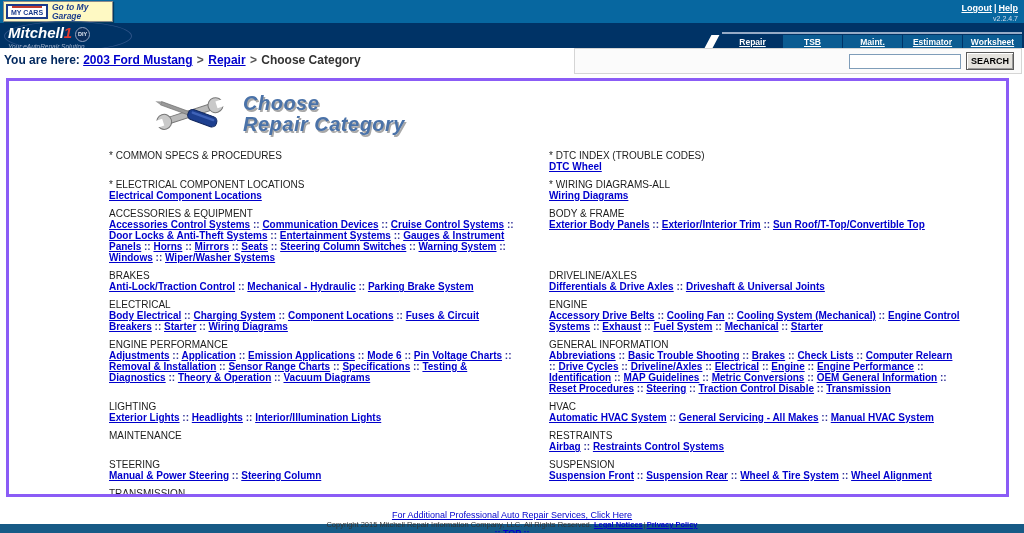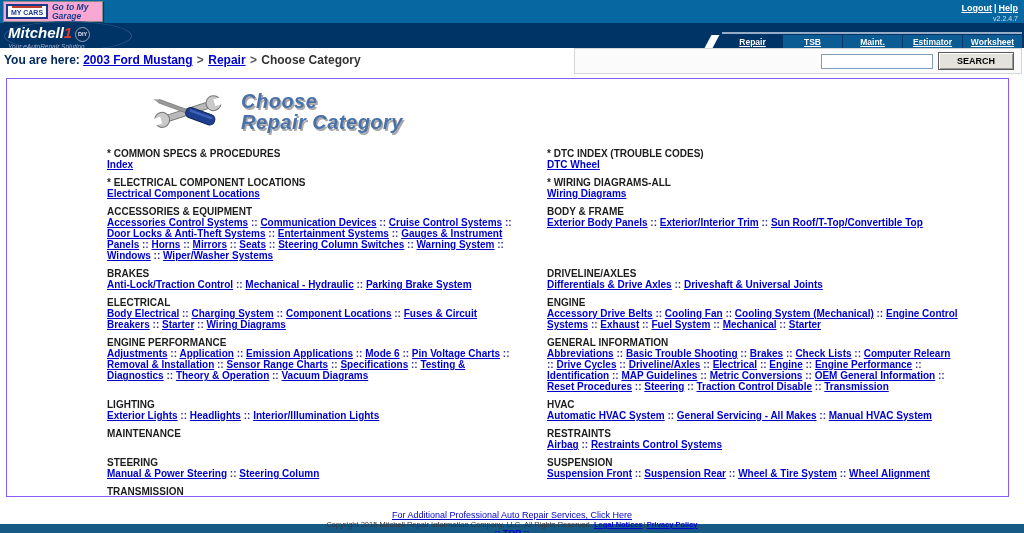--- a/index.html
+++ b/index.html
@@ -2,22 +2,22 @@
 <html><head>
 <meta charset="utf-8">
 <style>
   * { margin:0; padding:0; box-sizing:border-box; }
   html,body { width:1024px; height:533px; overflow:hidden; background:#fff;
               font-family:"Liberation Sans","DejaVu Sans",sans-serif; }
 
   
   .topbar { position:relative; height:23px; background:#0767a0; }
   .mycars { position:absolute; left:3px; top:1px; height:21px; display:flex; align-items:center;
-            background:#f9a8d4; border:1px solid #8a8a8a; box-shadow:1px 1px 1px rgba(0,0,0,.4);
-            padding:1px 4px 1px 2px; cursor:pointer; }
+            background:#fef9c3; border:1px solid #8a8a8a; box-shadow:1px 1px 1px rgba(0,0,0,.4);
+            padding:1px 14px 1px 2px; cursor:pointer; }
   .plate { width:42px; height:15px; border:2px solid #1a3b8c; background:#fff; position:relative;
            display:flex; align-items:flex-end; justify-content:center; }
   .plate::before { content:""; position:absolute; top:0; left:4px; right:4px; height:2px; background:#c03a2f; }
   .plate-text { font-size:7px; font-weight:bold; color:#1a3b8c; line-height:8px; letter-spacing:0; }
   .garage-label { width:46px; margin-left:4px; font-size:8.5px; line-height:9px; font-weight:bold;
                   font-style:italic; color:#1a3b8c; }
   .top-right { position:absolute; right:6px; top:3px; text-align:right; }
   .top-links { font-size:9px; font-weight:bold; color:#fff; }
   .top-links a { color:#fff; text-decoration:underline; cursor:pointer; }
   .top-links .pipe { margin:0 2px; }
@@ -50,34 +50,34 @@
   .subrow { position:relative; height:27px; background:#fff; }
   .breadcrumb { padding:5px 0 0 4px; font-size:12px; color:#333; }
   .bc-label { font-weight:bold; color:#00275d; }
   .bc-link { color:#0000cc; font-weight:bold; text-decoration:underline; cursor:pointer; }
   .bc-sep { color:#555; font-weight:bold; margin:0 1px; }
   .bc-current { font-weight:bold; color:#333; }
   .searchpanel { position:absolute; right:2px; top:0; width:448px; height:26px;
                  background:#fbfbfb; border:1px solid #d5d5d5; display:flex; align-items:center;
                  justify-content:flex-end; gap:5px; padding-right:7px; }
   .searchinput { width:112px; height:15px; border:1px solid #7f9db9; font-size:10px; padding:0 2px; }
-  .searchbtn { height:18px; padding:0 18px; font-size:9px; font-weight:bold; color:#000;
+  .searchbtn { height:18px; padding:0 4px; font-size:9px; font-weight:bold; color:#000;
                background:#e4e2dd; border:1px solid #5a5a5a; box-shadow:inset 1px 1px 0 #fff, inset -1px -1px 0 #9a9a9a;
                cursor:pointer; font-family:inherit; }
 
   
-  .contentbox { margin:3px 15px 0 6px; height:419px; background:#fff; border:1px solid #8b5cf6; overflow:hidden; }
+  .contentbox { margin:3px 15px 0 6px; height:419px; background:#fff; border:3px solid #8b5cf6; overflow:hidden; }
   .pagehead { display:flex; align-items:center; margin:7px 0 0 142px; height:52px; }
   .tools { width:78px; height:50px; }
   .pagetitle { margin-left:14px; font-size:20px; line-height:21px; font-weight:bold; font-style:italic;
                color:#4a72a8; text-shadow:1.5px 1.5px 0 #a8a8a8; letter-spacing:.5px; }
 
   .catgrid { display:grid; grid-template-columns:440px 440px; padding-left:100px; margin-top:10px; }
   .catcell { margin-bottom:7px; padding-right:28px; }
-  .catheading { font-size:10px; font-weight:bold; color:#1c1c1c; line-height:11px; }
+  .catheading { font-size:10px; font-weight:normal; color:#1c1c1c; line-height:11px; }
   .catlinks { font-size:10px; font-weight:bold; line-height:11px; }
   .catlink { color:#0000cc; text-decoration:underline; cursor:pointer; }
   .catsep { color:#333399; text-decoration:none; }
 
   
   .footer { height:27px; text-align:center; padding-top:14px; }
   .promo { display:block; font-size:9px; line-height:9px; color:#0000cc; text-decoration:underline; cursor:pointer; }
   .copyline { font-size:7.5px; line-height:9px; color:#333; }
   .copyline a { color:#0000cc; text-decoration:underline; font-weight:bold; cursor:pointer; }
   .copyline .pipe2 { color:#333; margin:0 1px; }
@@ -157,21 +157,20 @@
       </g>
     </svg>
     <div class="pagetitle">
       <div>Choose</div>
       <div>Repair Category</div>
     </div>
   </div>
   <div class="catgrid" id="catgrid">
       <div class="catcell">
         <div class="catheading">* COMMON SPECS &amp; PROCEDURES</div>
-        <div class="catlinks"><a class="catlink">Index</a></div>
       </div>
       <div class="catcell">
         <div class="catheading">* DTC INDEX (TROUBLE CODES)</div>
         <div class="catlinks"><a class="catlink">DTC Wheel</a></div>
       </div>
       <div class="catcell">
         <div class="catheading">* ELECTRICAL COMPONENT LOCATIONS</div>
         <div class="catlinks"><a class="catlink">Electrical Component Locations</a></div>
       </div>
       <div class="catcell">

